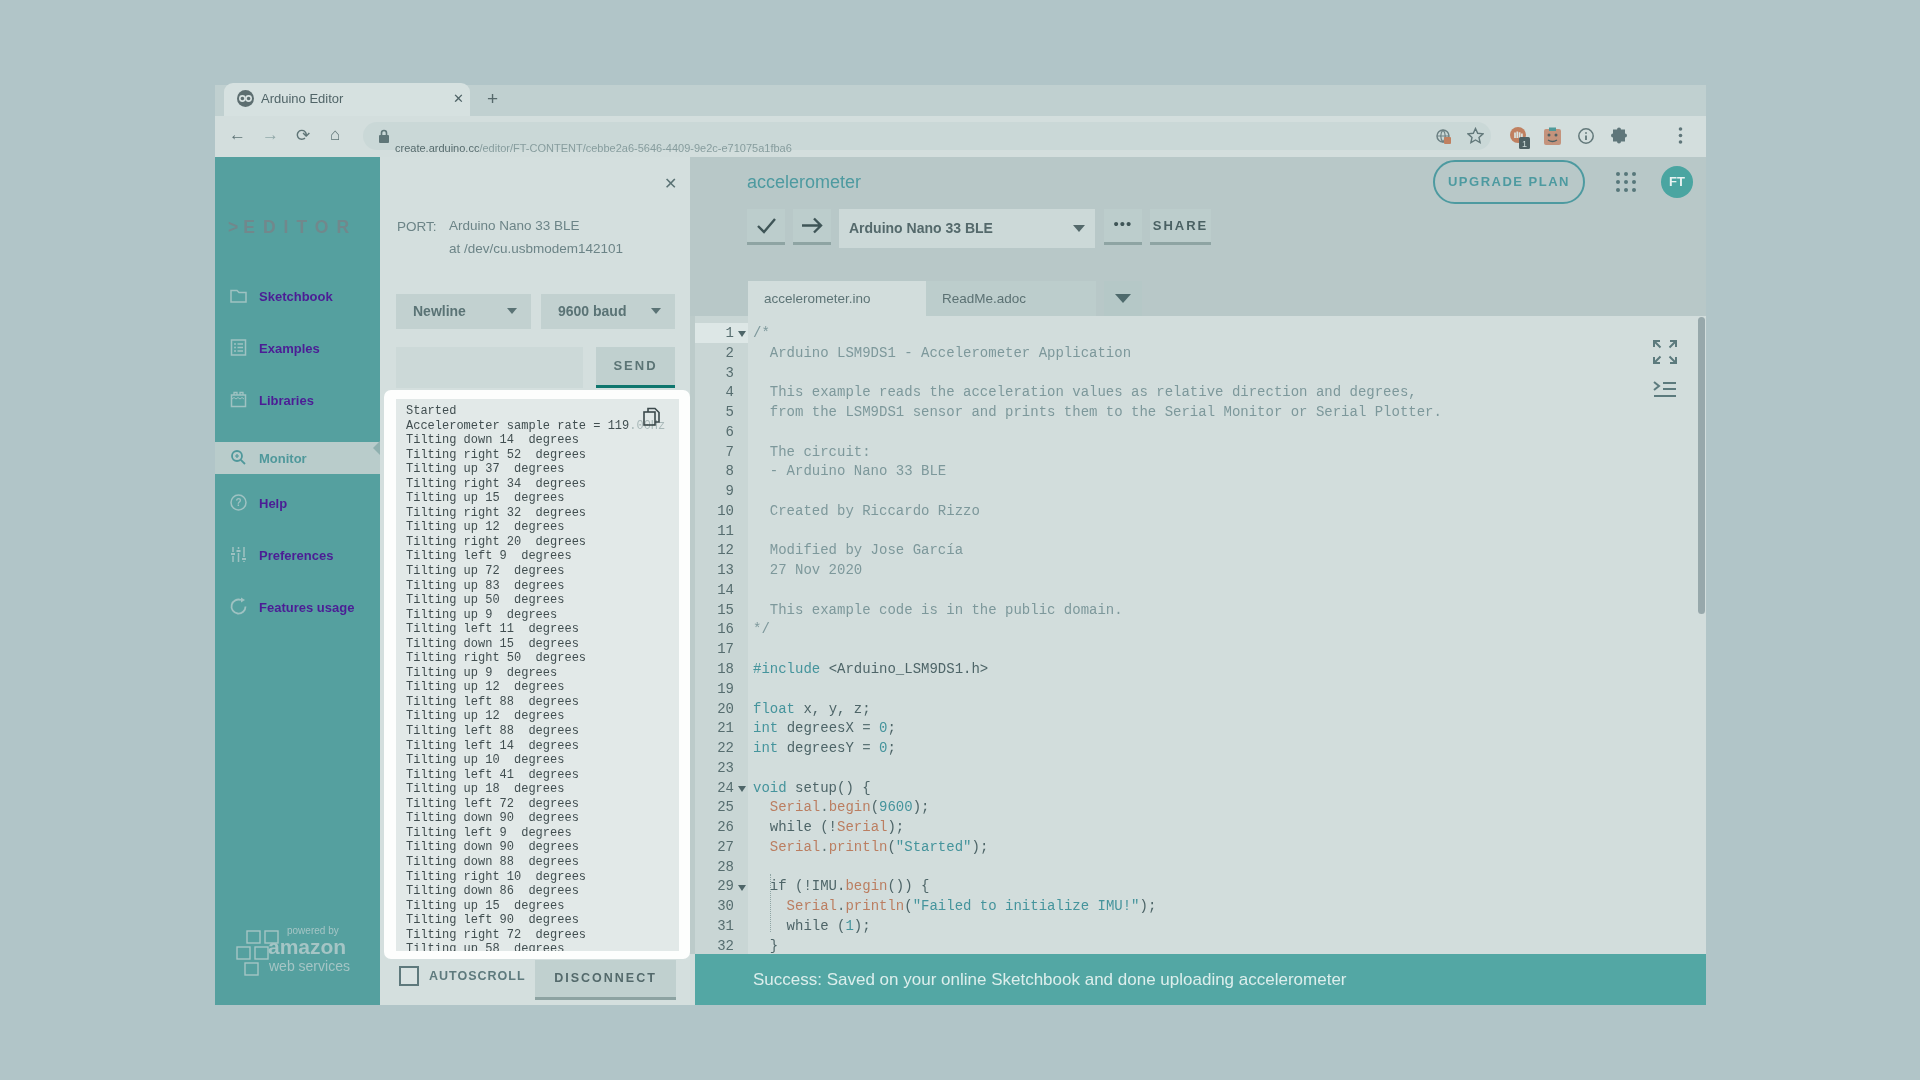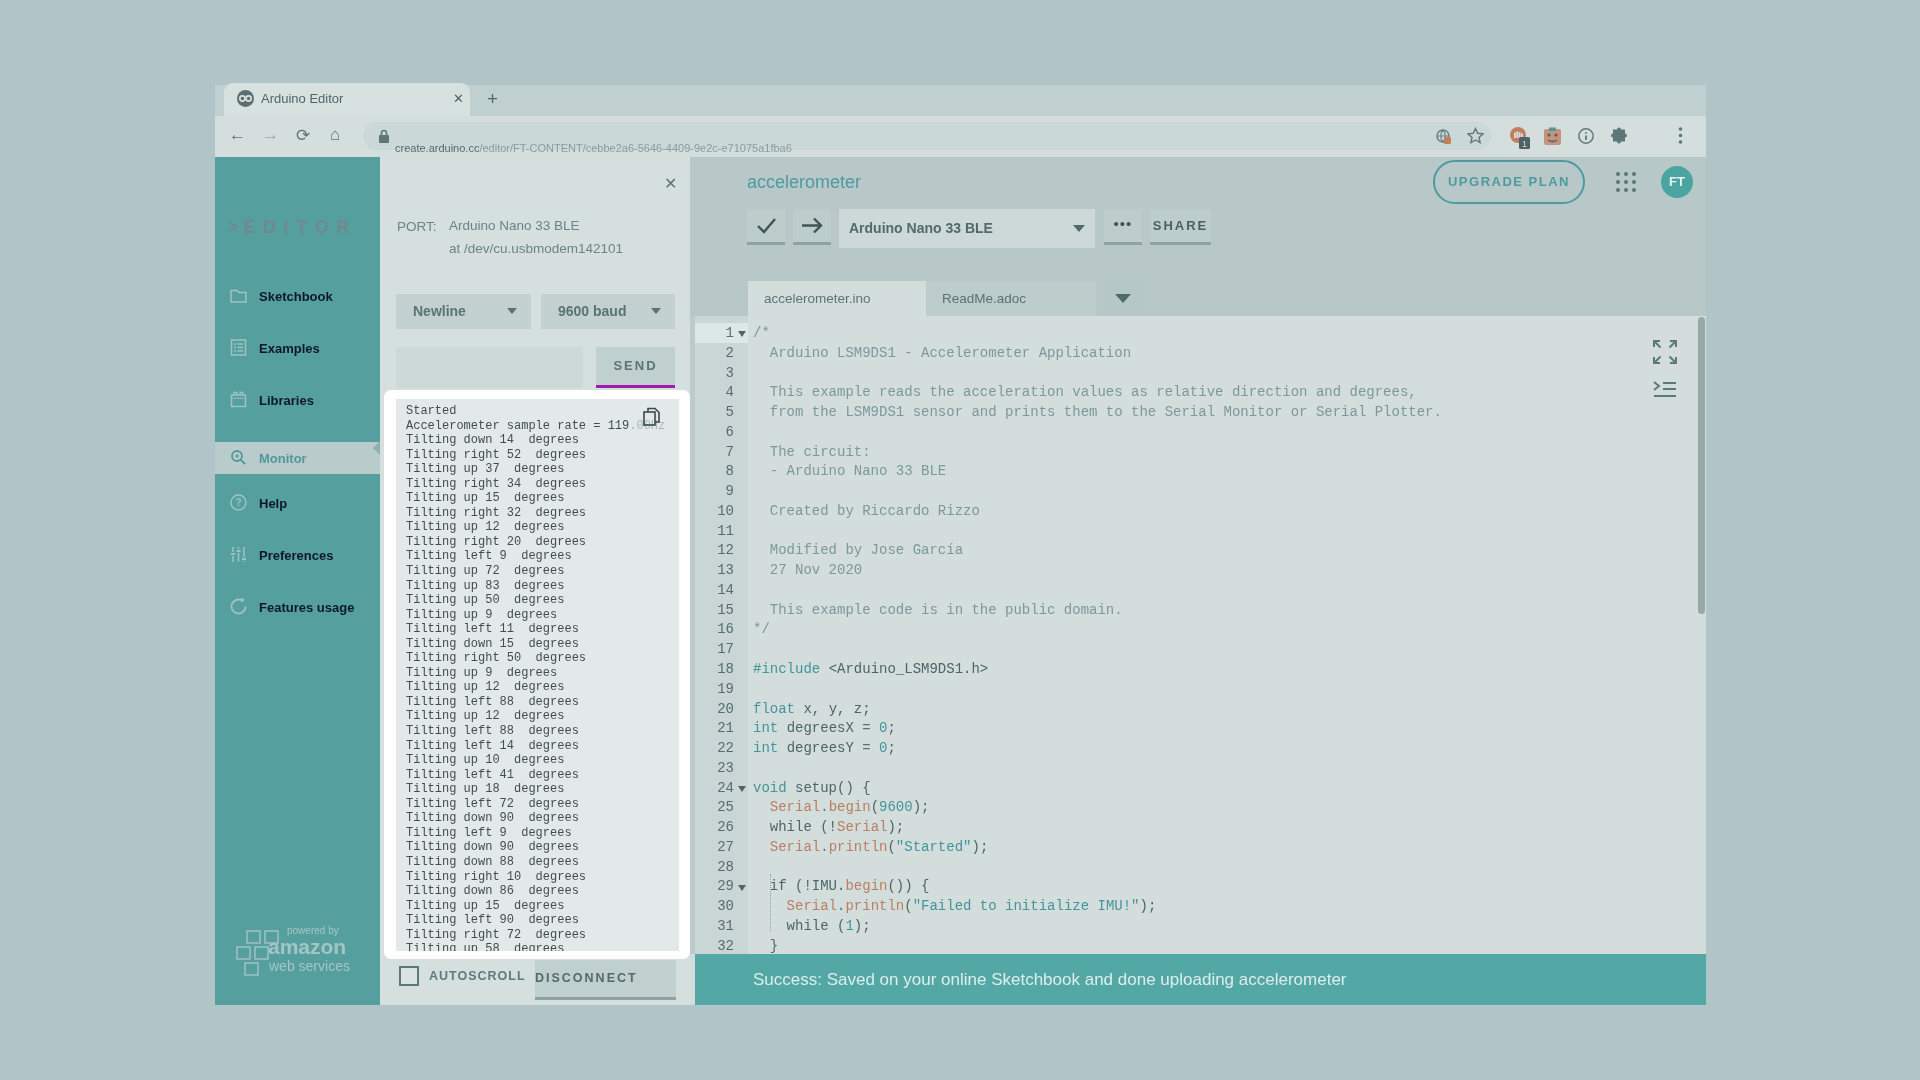--- a/index.html
+++ b/index.html
@@ -21,44 +21,44 @@
   #urltext { position:absolute; left:180px; top:57px; font-size:11px; color:#566b6d; }
   #urltext .dim { color:#879d9e; }
 
   
   #content { position:absolute; left:0; top:72px; width:1491px; height:848px; background:#d4dfde; }
   #sidebar { position:absolute; left:0; top:0; width:165px; height:848px; background:#55a09f; }
   #monitor { position:absolute; left:165px; top:0; width:310px; height:848px; background:#d4dfde; }
   #editor  { position:absolute; left:475px; top:0; width:1016px; height:848px; background:#d2dddc;padding-left:24px; }
 
   
-  .sbitem { position:absolute; left:0; width:165px; height:32px; color:#0f172a; font-size:13px; font-weight:bold; }
+  .sbitem { position:absolute; left:0; width:165px; height:32px; color:#4c1d95; font-size:13px; font-weight:bold; }
   .sbitem .lb { position:absolute; left:44px; top:9px; }
   .sbic { position:absolute; left:14px; top:6px; }
   .fold { position:absolute; width:0; height:0; border-left:4.5px solid transparent; border-right:4.5px solid transparent; border-top:6px solid #4e6568; }
   #sb-logo { position:absolute; left:13px; top:60px; color:#71888c; font-size:17.5px; font-weight:bold; letter-spacing:8px; }
   #sb-monitor { background:#b9cccb; color:#4f989b; }
   #aws { position:absolute; left:20px; top:768px; width:145px; height:60px; color:#a5c5c5; }
 
   
   #monitor .closex { position:absolute; left:284px; top:17px; font-size:16px; color:#5a7274; }
   .mlabel { color:#6c8487; font-size:13.5px; }
   .drop { position:absolute; top:137px; height:35px; background:#c2d1d0; }
   .drop .txt { position:absolute; left:17px; top:9px; font-size:14px; color:#5a7375; font-weight:bold; }
   .drop .car { position:absolute; right:14px; top:14px; width:0; height:0; border-left:5px solid transparent; border-right:5px solid transparent; border-top:6px solid #5a7375; }
   #sendrow-input { position:absolute; left:16px; top:190px; width:187px; height:41px; background:#ccd9d8; }
-  #sendbtn { position:absolute; left:216px; top:190px; width:79px; height:41px; background:#c0d0cf; border-bottom:3px solid #a21caf; color:#5b7475; font-size:13px; font-weight:bold; letter-spacing:2px; text-align:center; line-height:38px; }
+  #sendbtn { position:absolute; left:216px; top:190px; width:79px; height:41px; background:#c0d0cf; border-bottom:3px solid #0f766e; color:#5b7475; font-size:13px; font-weight:bold; letter-spacing:2px; text-align:center; line-height:38px; }
   #whitebox { position:absolute; left:4px; top:233px; width:306px; height:569px; background:#fdfefd; border-radius:7px; z-index:5; }
   #logarea { position:absolute; left:12px; top:9px; width:283px; height:552px; background:#e2e9e8; overflow:hidden; }
   #logtext { position:absolute; left:10px; top:5px; font-family:"Liberation Mono", monospace; font-size:12px; line-height:14.55px; color:#414e50; white-space:pre; }
   #copyic { position:absolute; right:18px; top:8px; }
   #bottomrow { position:absolute; left:0; top:796px; width:310px; height:52px; }
   #autoscroll-box { position:absolute; left:19px; top:13px; width:20px; height:20px; border:2px solid #5e797c; background:#d9e3e2; }
   #autoscroll-lb { position:absolute; left:49px; top:16px; font-size:12.5px; font-weight:bold; color:#5e7a7d; letter-spacing:1px; }
-  #disconnect { position:absolute; left:155px; top:7px; width:141px; height:40px; background:#c0d0cf; border-bottom:3px solid #8da3a2; color:#53696b; font-size:12.5px; font-weight:bold; letter-spacing:2px; line-height:37px; }
+  #disconnect { position:absolute; left:155px; top:7px; width:141px; height:40px; background:#c0d0cf; border-bottom:3px solid #8da3a2; color:#53696b; font-size:12.5px; font-weight:bold; letter-spacing:2px; text-align:center; line-height:37px; }
 
   
   #edheader { position:absolute; left:0; top:0; width:1016px; height:159px; background:#b8c8c8; }
   #edtitle { position:absolute; left:57px; top:15px; font-size:18px; color:#4d9aa0; }
   #upgrade { position:absolute; left:743px; top:3px; width:152px; height:44px; border:2px solid #4d9aa0; border-radius:22px; color:#4d9aa0; font-size:13px; font-weight:bold; letter-spacing:1.5px; text-align:center; line-height:40px; }
   #gridic { position:absolute; left:925px; top:14px; }
   #avatar { position:absolute; left:971px; top:9px; width:32px; height:32px; border-radius:50%; background:#4aa5a1; color:#e8f2f1; font-size:13px; font-weight:bold; text-align:center; line-height:32px; }
   .tbtn { position:absolute; top:52px; width:38px; height:36px; background:#bccdcc; border-bottom:3px solid #8ea4a3; }
   #nanodrop { position:absolute; left:149px; top:52px; width:256px; height:39px; background:#ccd9d8; }
   #nanodrop .txt { position:absolute; left:10px; top:11px; font-size:14px; font-weight:bold; color:#54696b; }

